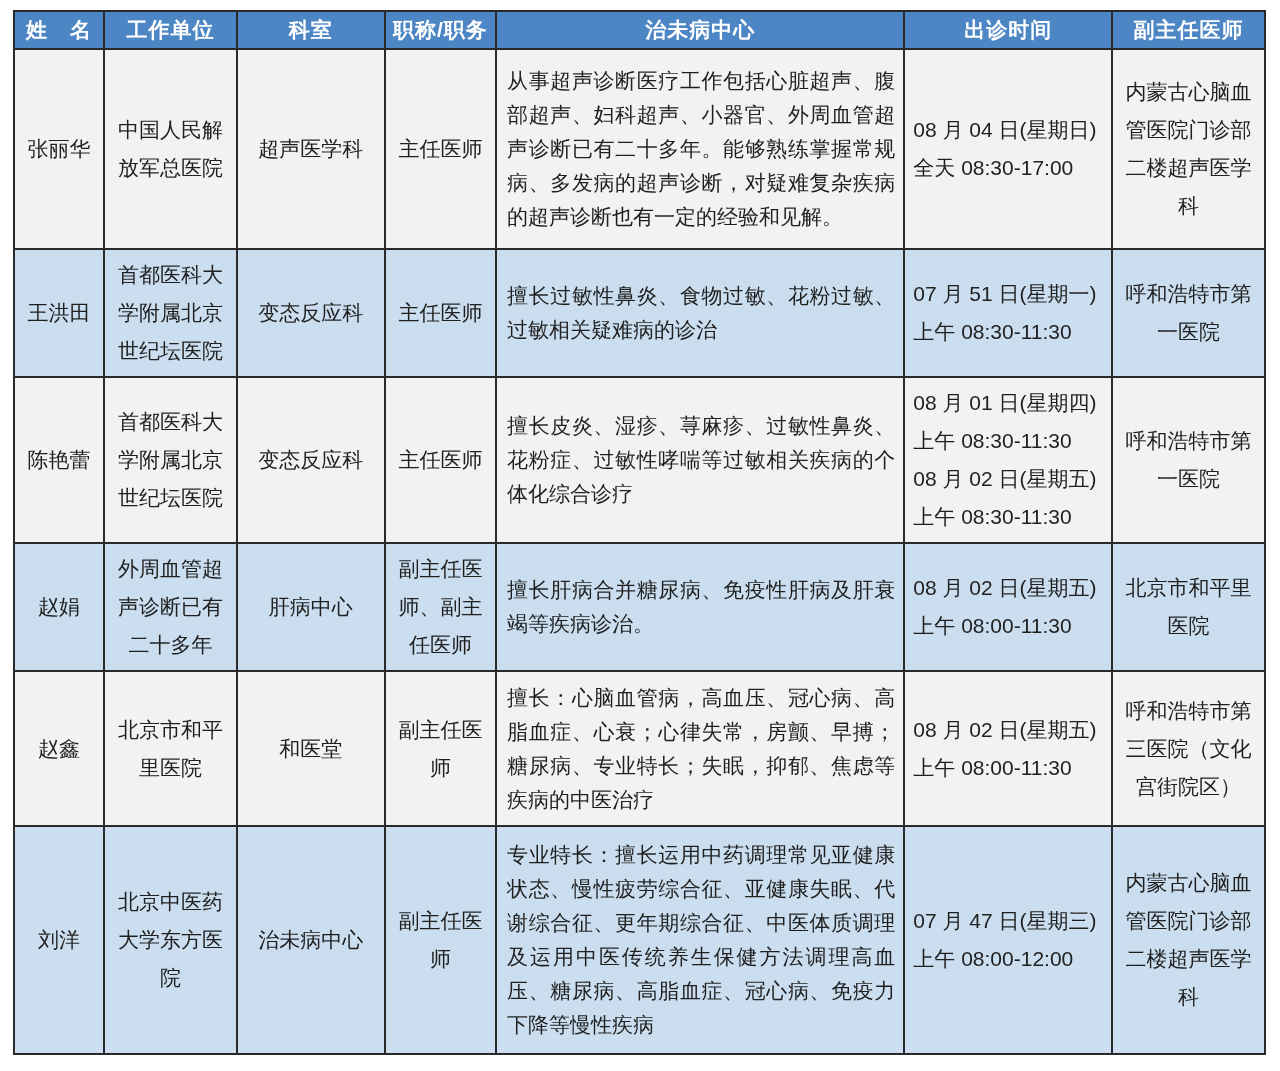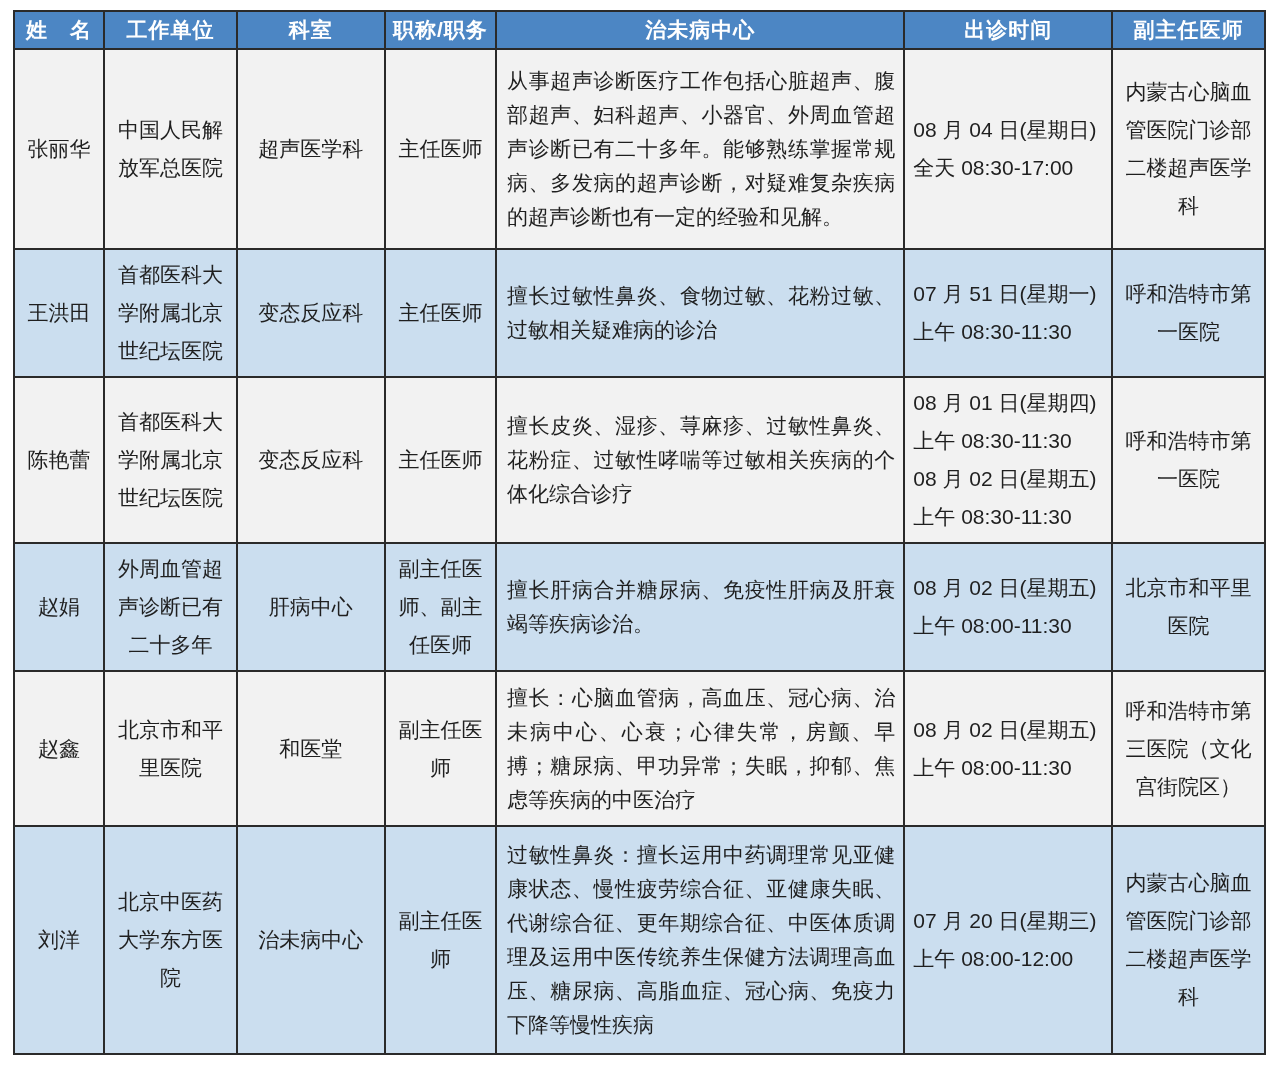--- a/index.html
+++ b/index.html
@@ -110,34 +110,34 @@
             <div>08 月 02 日(星期五)</div>
             <div>上午 08:00-11:30</div>
           </td>
     <td class="location">北京市和平里医院</td>
   </tr>
         <tr>
     <td class="c">赵鑫</td>
     <td class="c">北京市和平里医院</td>
     <td class="c">和医堂</td>
     <td class="c">副主任医师</td>
-    <td class="specialty">擅长：心脑血管病，高血压、冠心病、治未病中心、心衰；心律失常，房颤、早搏；糖尿病、甲功异常；失眠，抑郁、焦虑等疾病的中医治疗</td>
+    <td class="specialty">擅长：心脑血管病，高血压、冠心病、高脂血症、心衰；心律失常，房颤、早搏；糖尿病、专业特长；失眠，抑郁、焦虑等疾病的中医治疗</td>
     <td class="schedule">
             <div>08 月 02 日(星期五)</div>
             <div>上午 08:00-11:30</div>
           </td>
     <td class="location">呼和浩特市第三医院（文化宫街院区）</td>
   </tr>
         <tr class="alt">
     <td class="c">刘洋</td>
     <td class="c">北京中医药大学东方医院</td>
     <td class="c">治未病中心</td>
     <td class="c">副主任医师</td>
-    <td class="specialty">过敏性鼻炎：擅长运用中药调理常见亚健康状态、慢性疲劳综合征、亚健康失眠、代谢综合征、更年期综合征、中医体质调理及运用中医传统养生保健方法调理高血压、糖尿病、高脂血症、冠心病、免疫力下降等慢性疾病</td>
+    <td class="specialty">专业特长：擅长运用中药调理常见亚健康状态、慢性疲劳综合征、亚健康失眠、代谢综合征、更年期综合征、中医体质调理及运用中医传统养生保健方法调理高血压、糖尿病、高脂血症、冠心病、免疫力下降等慢性疾病</td>
     <td class="schedule">
-            <div>07 月 20 日(星期三)</div>
+            <div>07 月 47 日(星期三)</div>
             <div>上午 08:00-12:00</div>
           </td>
     <td class="location">内蒙古心脑血管医院门诊部二楼超声医学科</td>
   </tr>
       </tbody>
   </table>
 </div>
 
 </body></html>

